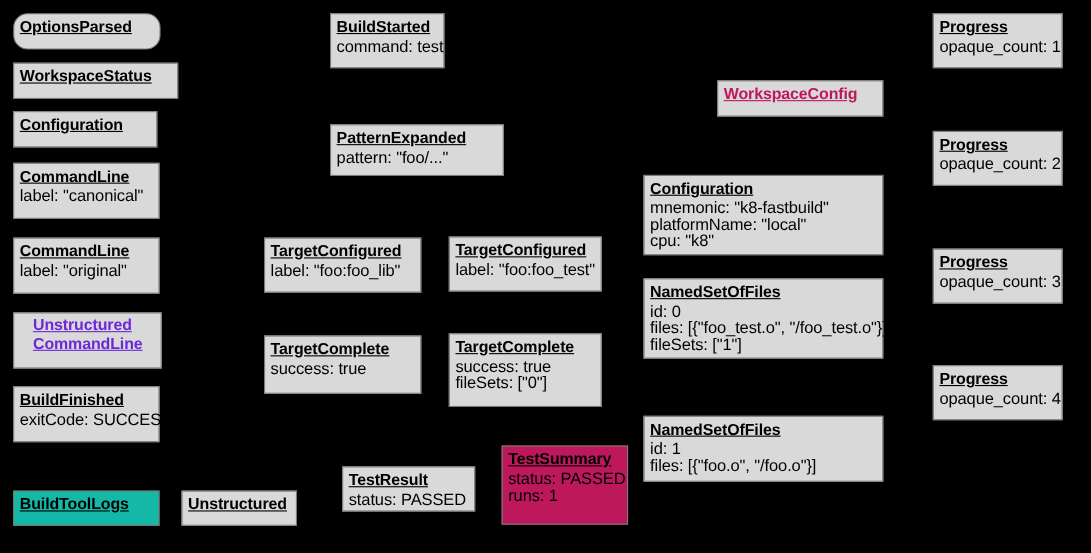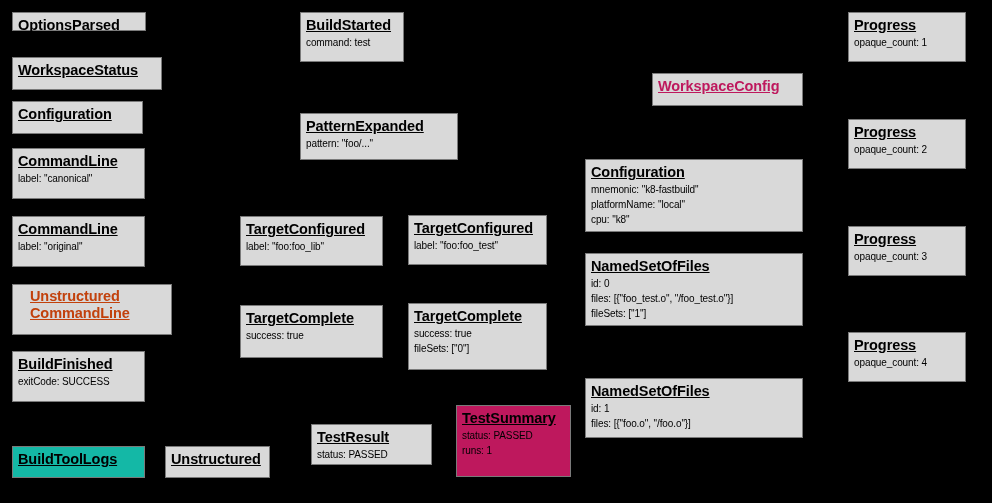--- a/index.html
+++ b/index.html
@@ -33,31 +33,31 @@
     white-space: nowrap;
     letter-spacing: -0.1px;
   }
   .node-title.wrap {
     white-space: normal;
   }
   .node-fields {
     margin-top: 1px;
   }
   .node-field {
-    font-size: 10px;
+    font-size: 15px;
     line-height: 15px;
     white-space: nowrap;
     letter-spacing: -0.1px;
   }
 </style>
 </head>
 <body>
 
 <div id="canvas" style="width: 992px; height: 503px; background: rgb(0, 0, 0);">
-    <div class="node" style="left: 12px; top: 12px; width: 134px; height: 19px; background: rgb(217, 217, 217); border-color: rgb(122, 122, 122); color: rgb(0, 0, 0);"><div class="node-title">OptionsParsed</div></div>
+    <div class="node" style="left: 12px; top: 12px; width: 134px; height: 33px; background: rgb(217, 217, 217); border-color: rgb(122, 122, 122); color: rgb(0, 0, 0); border-radius: 13px;"><div class="node-title">OptionsParsed</div></div>
     <div class="node" style="left: 300px; top: 12px; width: 104px; height: 50px; background: rgb(217, 217, 217); border-color: rgb(122, 122, 122); color: rgb(0, 0, 0);"><div class="node-title">BuildStarted</div><div class="node-fields">
         <div class="node-field">command: test</div>
       </div></div>
     <div class="node" style="left: 848px; top: 12px; width: 118px; height: 50px; background: rgb(217, 217, 217); border-color: rgb(122, 122, 122); color: rgb(0, 0, 0);"><div class="node-title">Progress</div><div class="node-fields">
         <div class="node-field">opaque_count: 1</div>
       </div></div>
     <div class="node" style="left: 12px; top: 57px; width: 150px; height: 33px; background: rgb(217, 217, 217); border-color: rgb(122, 122, 122); color: rgb(0, 0, 0);"><div class="node-title">WorkspaceStatus</div></div>
     <div class="node" style="left: 652px; top: 73px; width: 151px; height: 33px; background: rgb(217, 217, 217); border-color: rgb(122, 122, 122); color: #be185d;"><div class="node-title">WorkspaceConfig</div></div>
     <div class="node" style="left: 12px; top: 101px; width: 131px; height: 33px; background: rgb(217, 217, 217); border-color: rgb(122, 122, 122); color: rgb(0, 0, 0);"><div class="node-title">Configuration</div></div>
     <div class="node" style="left: 300px; top: 113px; width: 158px; height: 47px; background: rgb(217, 217, 217); border-color: rgb(122, 122, 122); color: rgb(0, 0, 0);"><div class="node-title">PatternExpanded</div><div class="node-fields">
@@ -84,21 +84,21 @@
         <div class="node-field">label: "original"</div>
       </div></div>
     <div class="node" style="left: 848px; top: 226px; width: 118px; height: 50px; background: rgb(217, 217, 217); border-color: rgb(122, 122, 122); color: rgb(0, 0, 0);"><div class="node-title">Progress</div><div class="node-fields">
         <div class="node-field">opaque_count: 3</div>
       </div></div>
     <div class="node" style="left: 585px; top: 253px; width: 218px; height: 73px; background: rgb(217, 217, 217); border-color: rgb(122, 122, 122); color: rgb(0, 0, 0);"><div class="node-title">NamedSetOfFiles</div><div class="node-fields">
         <div class="node-field">id: 0</div>
         <div class="node-field">files: [{"foo_test.o", "/foo_test.o"}]</div>
         <div class="node-field">fileSets: ["1"]</div>
       </div></div>
-    <div class="node" style="left: 12px; top: 284px; width: 160px; height: 51px; background: rgb(217, 217, 217); border-color: rgb(122, 122, 122); color: #c2410c; padding-left: 17px;"><div class="node-title wrap">Unstructured CommandLine</div></div>
+    <div class="node" style="left: 12px; top: 284px; width: 135px; height: 51px; background: rgb(217, 217, 217); border-color: rgb(122, 122, 122); color: #6d28d9; padding-left: 17px;"><div class="node-title wrap">Unstructured CommandLine</div></div>
     <div class="node" style="left: 240px; top: 305px; width: 143px; height: 53px; background: rgb(217, 217, 217); border-color: rgb(122, 122, 122); color: rgb(0, 0, 0);"><div class="node-title">TargetComplete</div><div class="node-fields">
         <div class="node-field">success: true</div>
       </div></div>
     <div class="node" style="left: 408px; top: 303px; width: 139px; height: 67px; background: rgb(217, 217, 217); border-color: rgb(122, 122, 122); color: rgb(0, 0, 0);"><div class="node-title">TargetComplete</div><div class="node-fields">
         <div class="node-field">success: true</div>
         <div class="node-field">fileSets: ["0"]</div>
       </div></div>
     <div class="node" style="left: 848px; top: 332px; width: 118px; height: 50px; background: rgb(217, 217, 217); border-color: rgb(122, 122, 122); color: rgb(0, 0, 0);"><div class="node-title">Progress</div><div class="node-fields">
         <div class="node-field">opaque_count: 4</div>
       </div></div>

